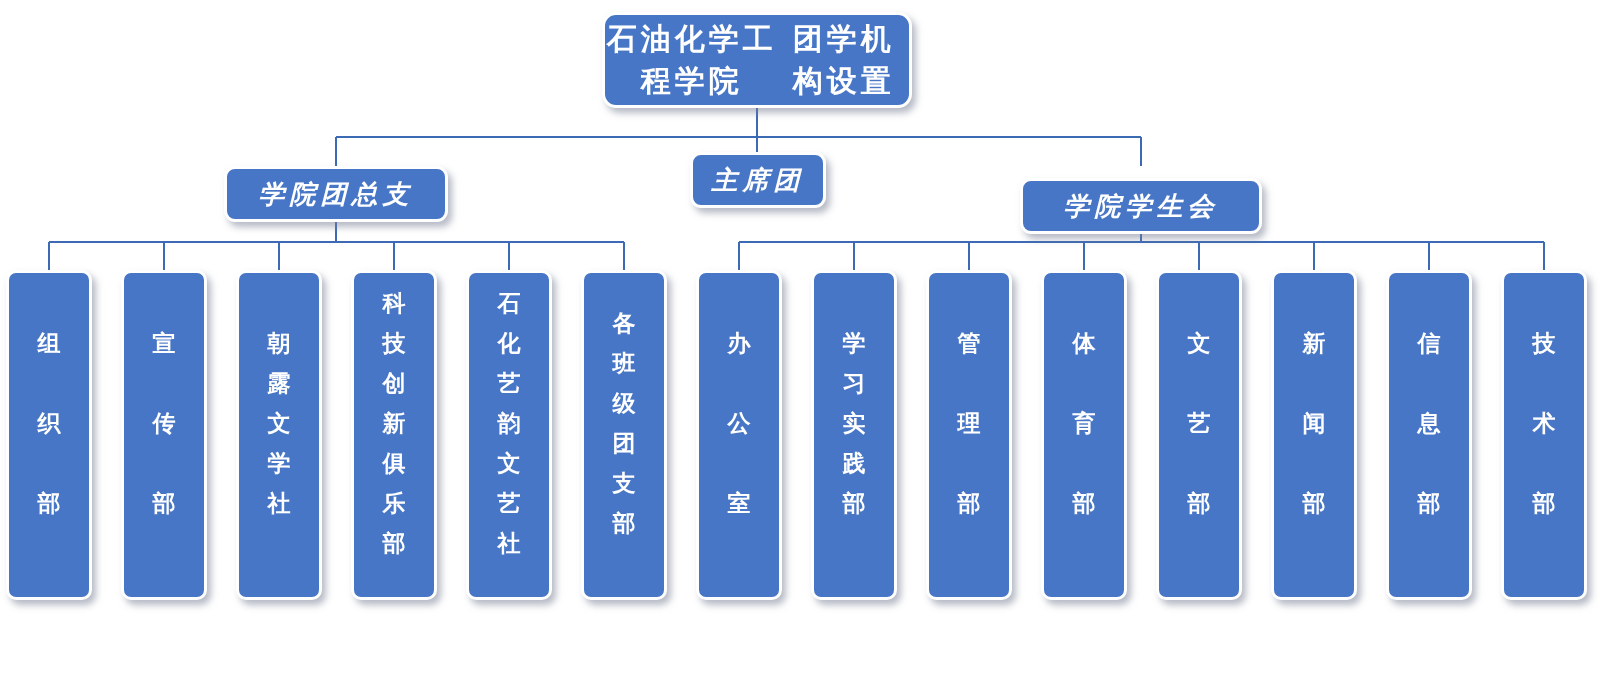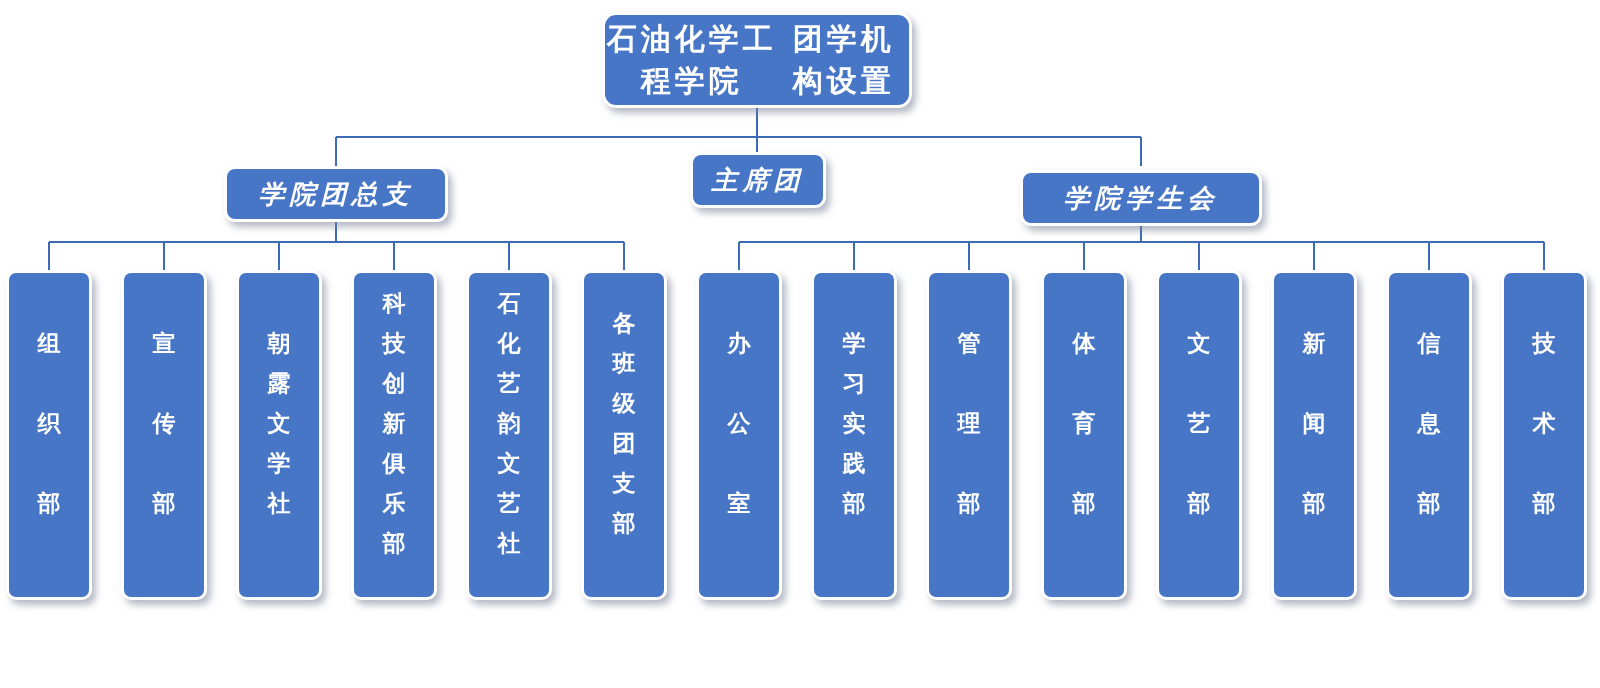--- a/index.html
+++ b/index.html
@@ -42,21 +42,21 @@
     width: 310px; height: 96px;
     flex-direction: row;
     font-size: 30px;
     line-height: 42px;
     border-radius: 14px;
     letter-spacing: 4px;
   }
   .l2-node { font-size: 26px; letter-spacing: 5px; font-style: italic; }
   .l2-0 { left: 224px; top: 166px; width: 224px; height: 56px; }
   .l2-1 { left: 690px; top: 152px; width: 136px; height: 56px; }
-  .l2-2 { left: 1020px; top: 170px; width: 242px; height: 56px; }
+  .l2-2 { left: 1020px; top: 178px; width: 242px; height: 56px; }
   .l3-node {
     top: 270px;
     width: 86px;
     height: 330px;
     flex-direction: column;
     font-size: 23px;
     line-height: 24px;
     padding-bottom: 24px;
     border-radius: 10px;
   }

